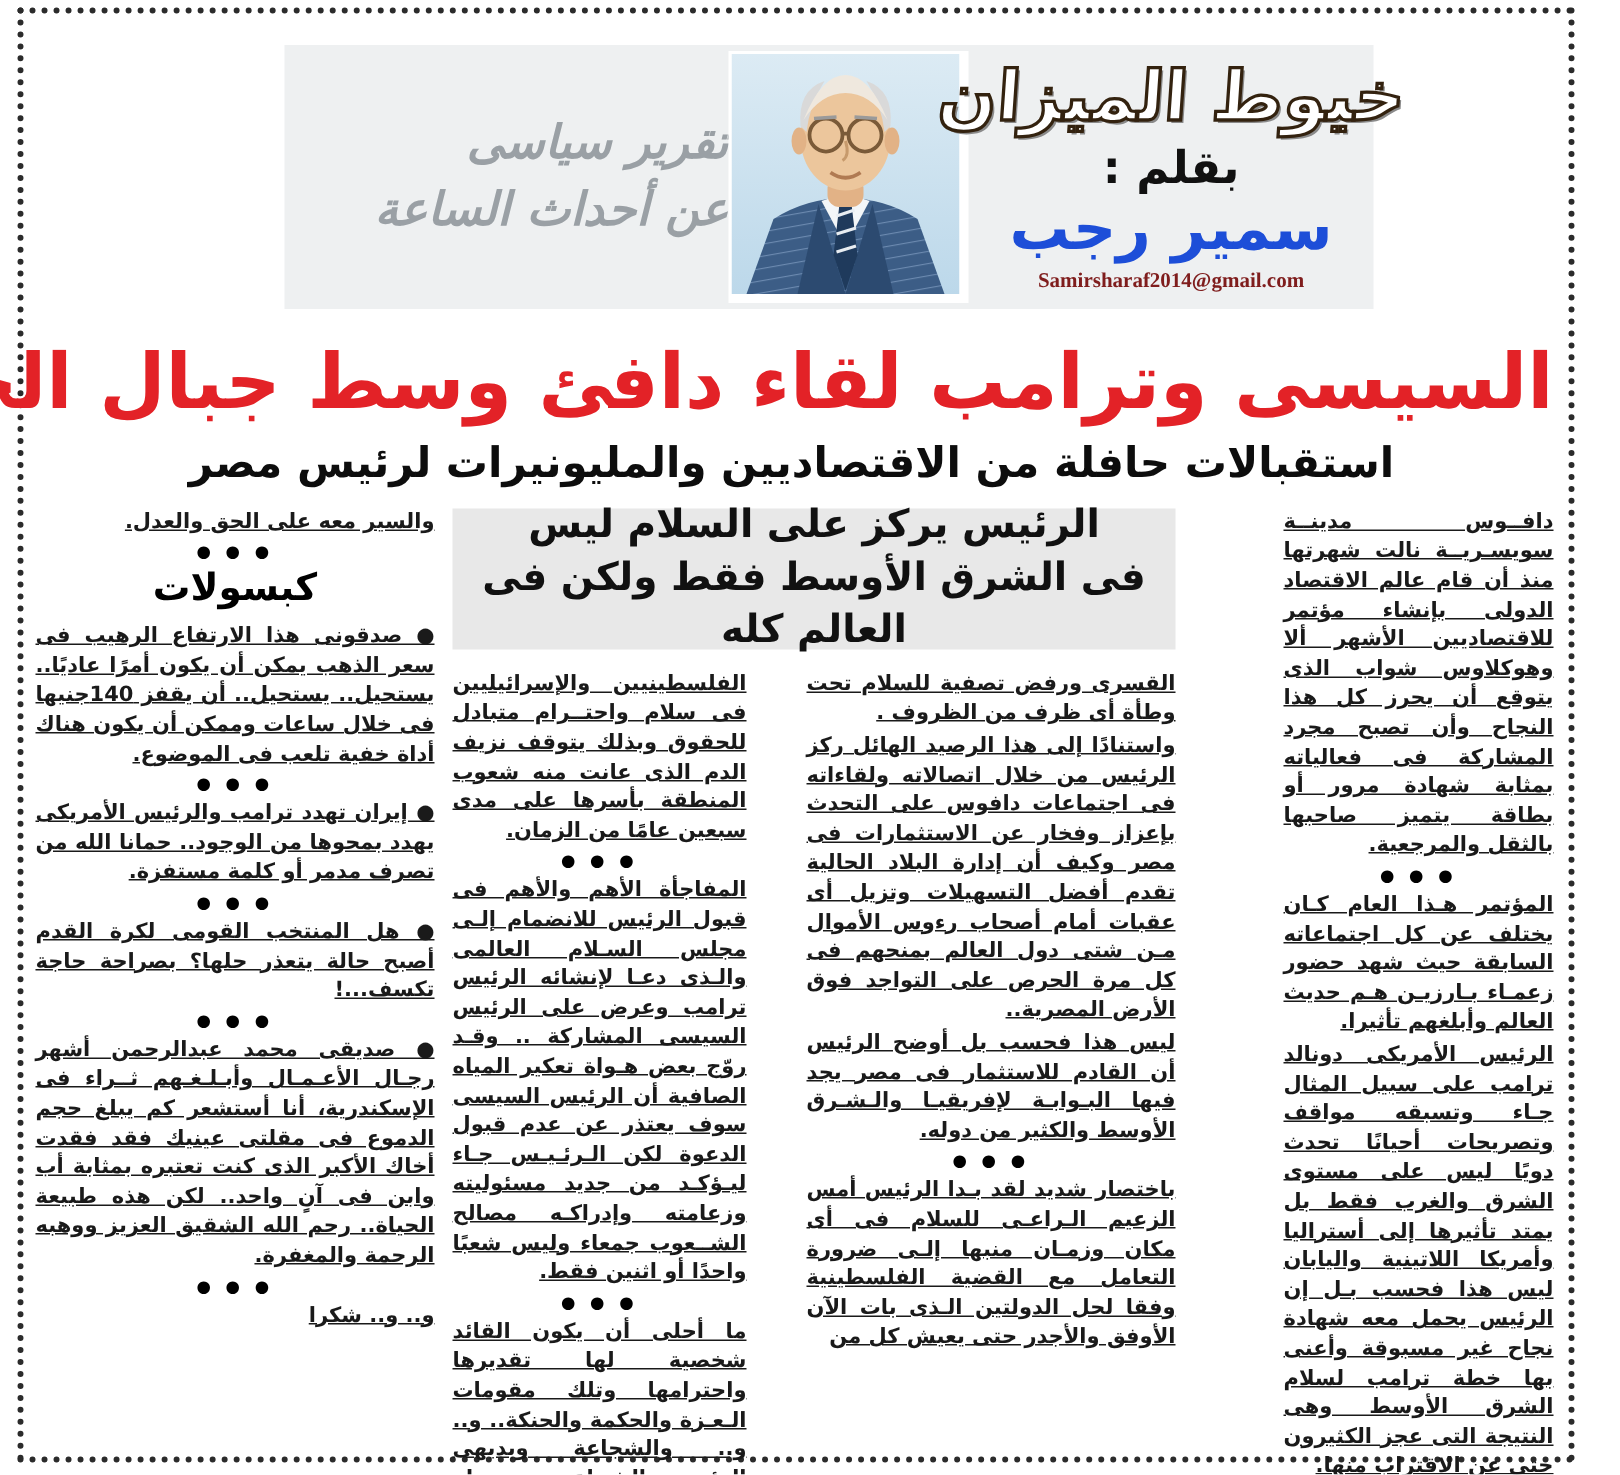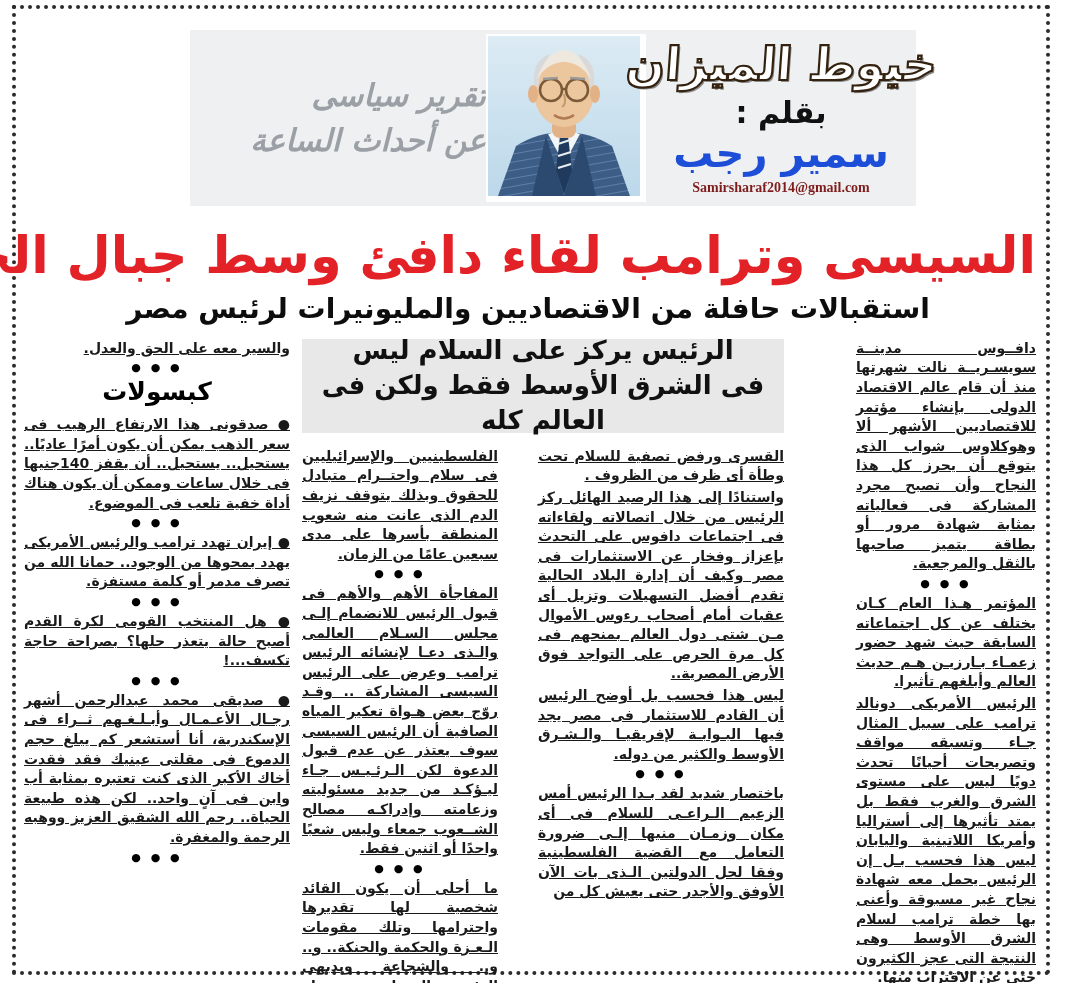--- a/index.html
+++ b/index.html
@@ -232,17 +232,18 @@
           <div class="blk blk-dots">● ● ●</div>
           <div class="blk blk-title">كبسولات</div>
           <div class="blk blk-p">● صدقونى هذا الارتفاع الرهيب فى سعر الذهب يمكن أن يكون أمرًا عاديًا.. يستحيل.. يستحيل.. أن يقفز 140جنيها فى خلال ساعات وممكن أن يكون هناك أداة خفية تلعب فى الموضوع.</div>
           <div class="blk blk-dots">● ● ●</div>
           <div class="blk blk-p">● إيران تهدد ترامب والرئيس الأمريكى يهدد بمحوها من الوجود.. حمانا الله من تصرف مدمر أو كلمة مستفزة.</div>
           <div class="blk blk-dots">● ● ●</div>
           <div class="blk blk-p">● هل المنتخب القومى لكرة القدم أصبح حالة يتعذر حلها؟ بصراحة حاجة تكسف...!</div>
           <div class="blk blk-dots">● ● ●</div>
           <div class="blk blk-p">● صديقى محمد عبدالرحمن أشهر رجـال الأعـمـال وأبـلـغـهم ثــراء فى الإسكندرية، أنا أستشعر كم يبلغ حجم الدموع فى مقلتى عينيك فقد فقدت أخاك الأكبر الذى كنت تعتبره بمثابة أب وابن فى آنٍ واحد.. لكن هذه طبيعة الحياة.. رحم الله الشقيق العزيز ووهبه الرحمة والمغفرة.</div>
           <div class="blk blk-dots">● ● ●</div>
+          <div class="blk blk-p">و.. و.. شكرا</div>
         </div>
     </section>
 
   </div>
 </div>
 
 </body></html>

